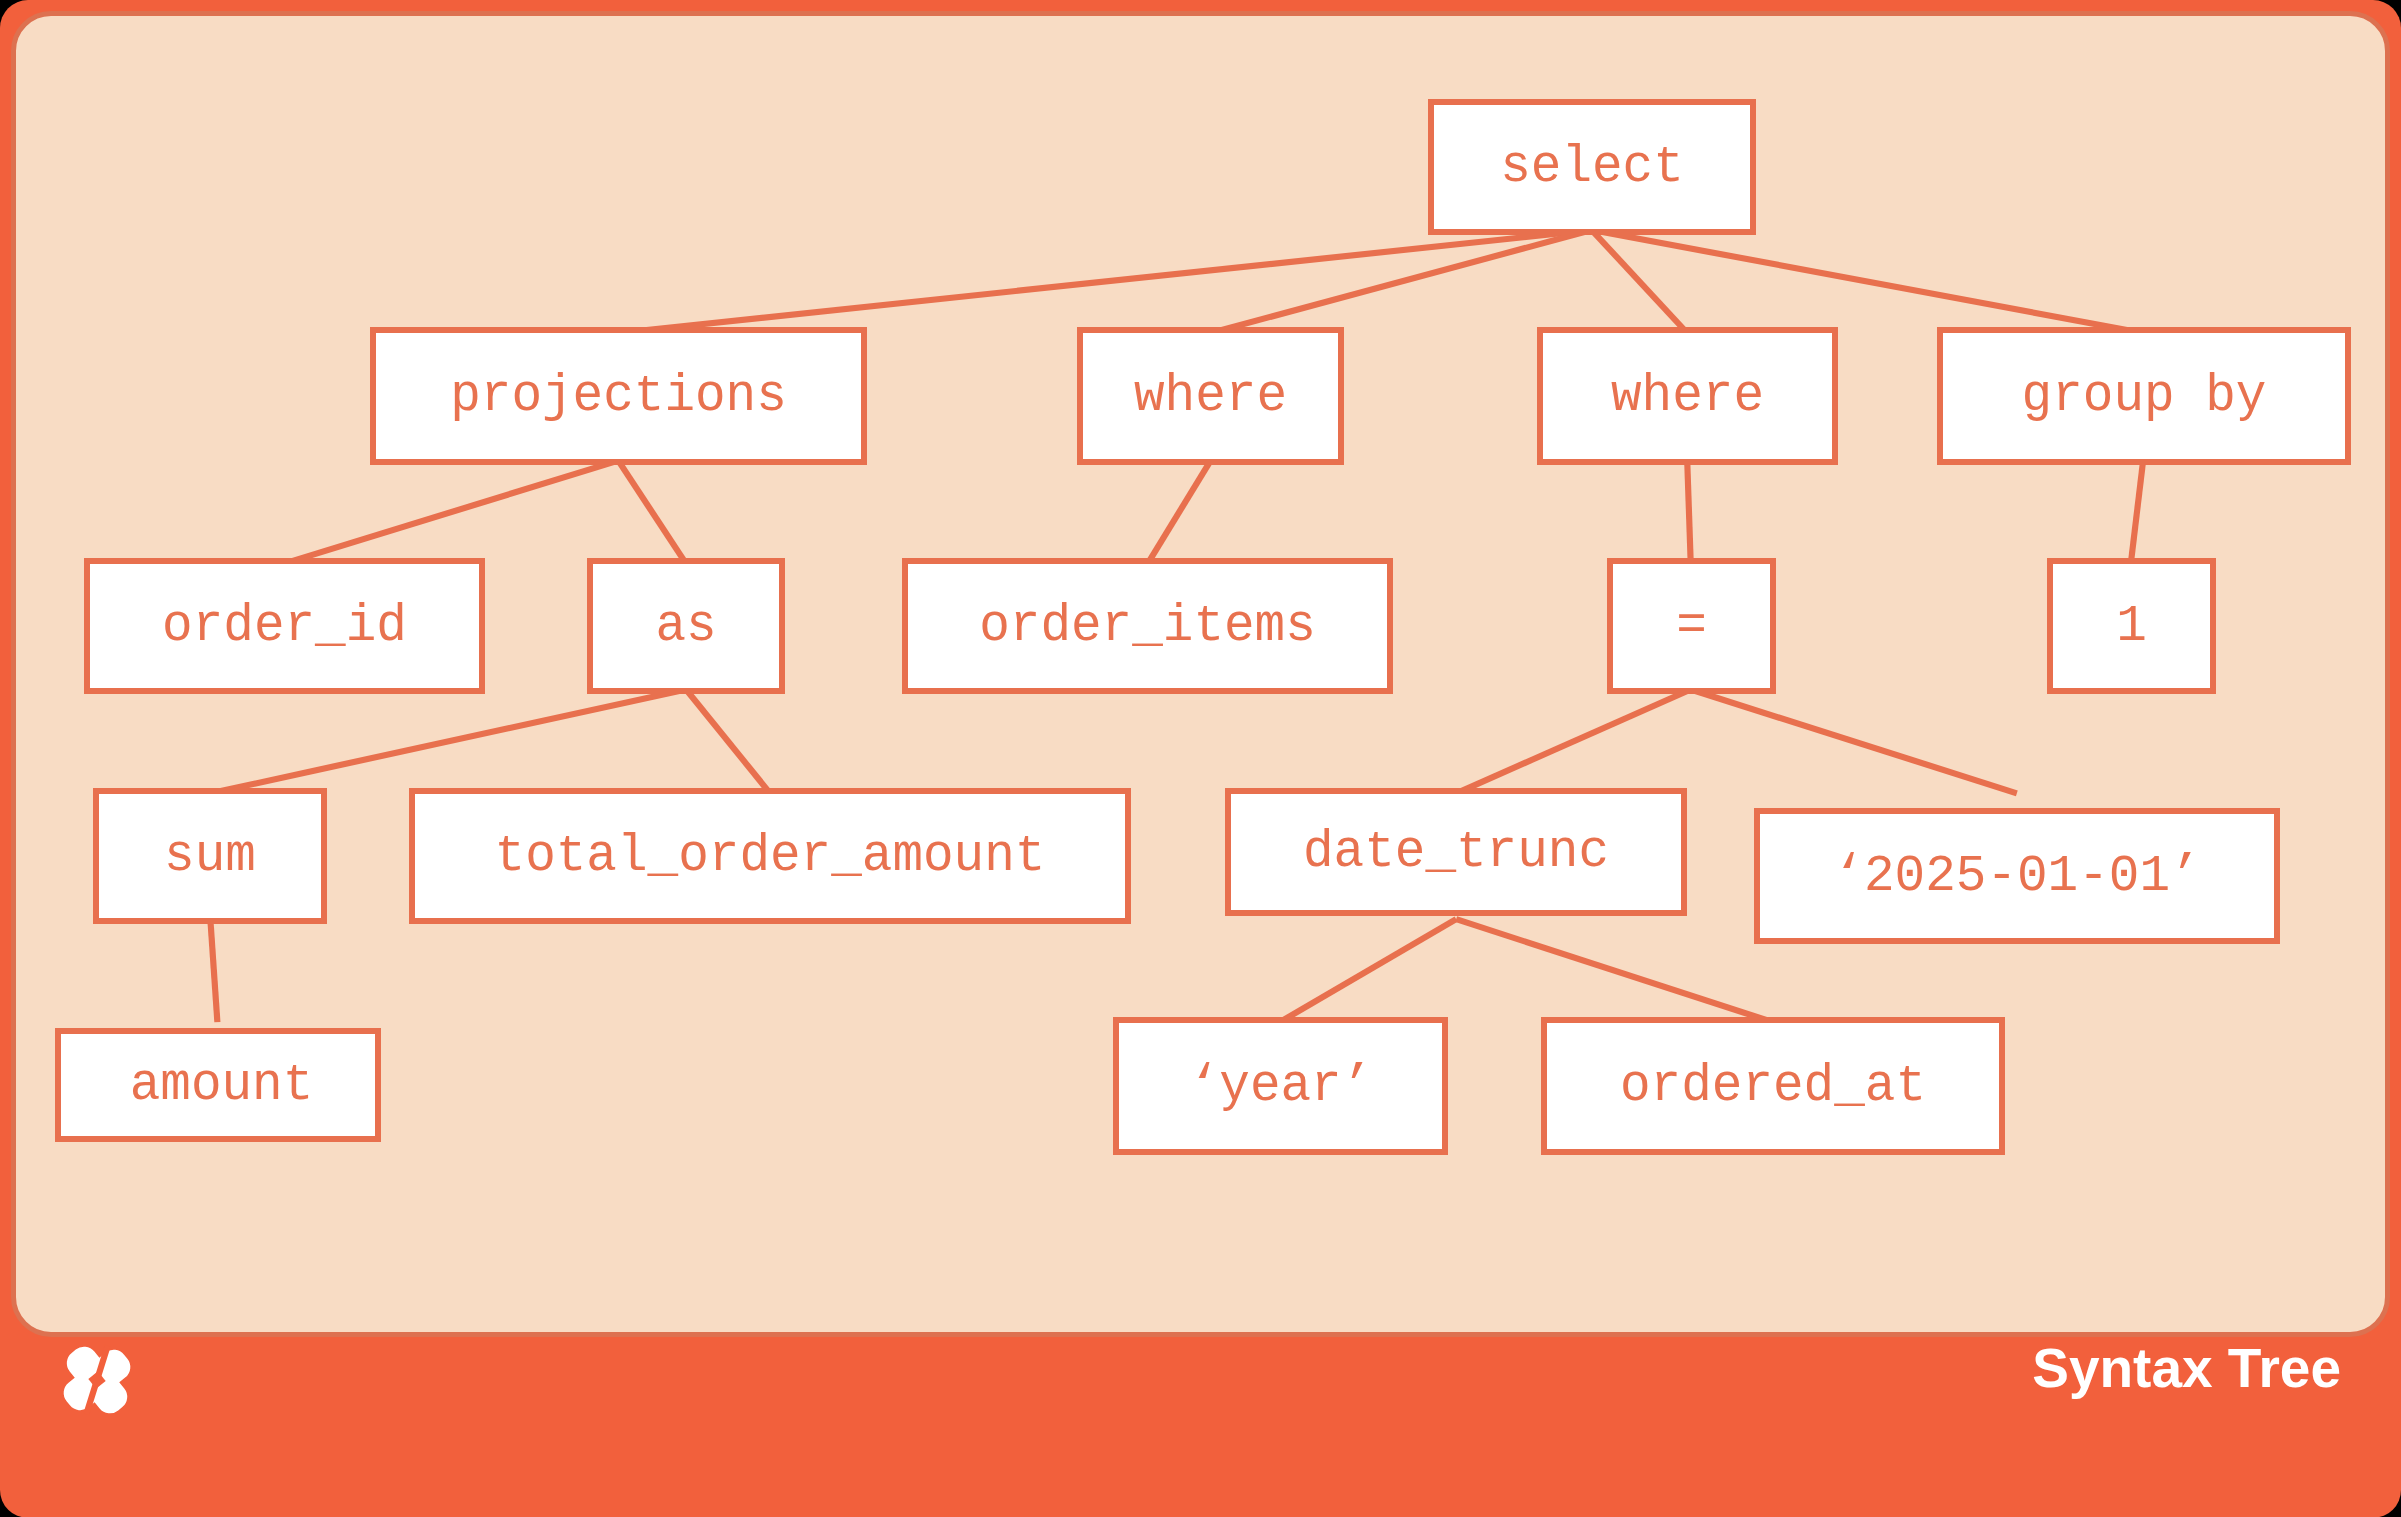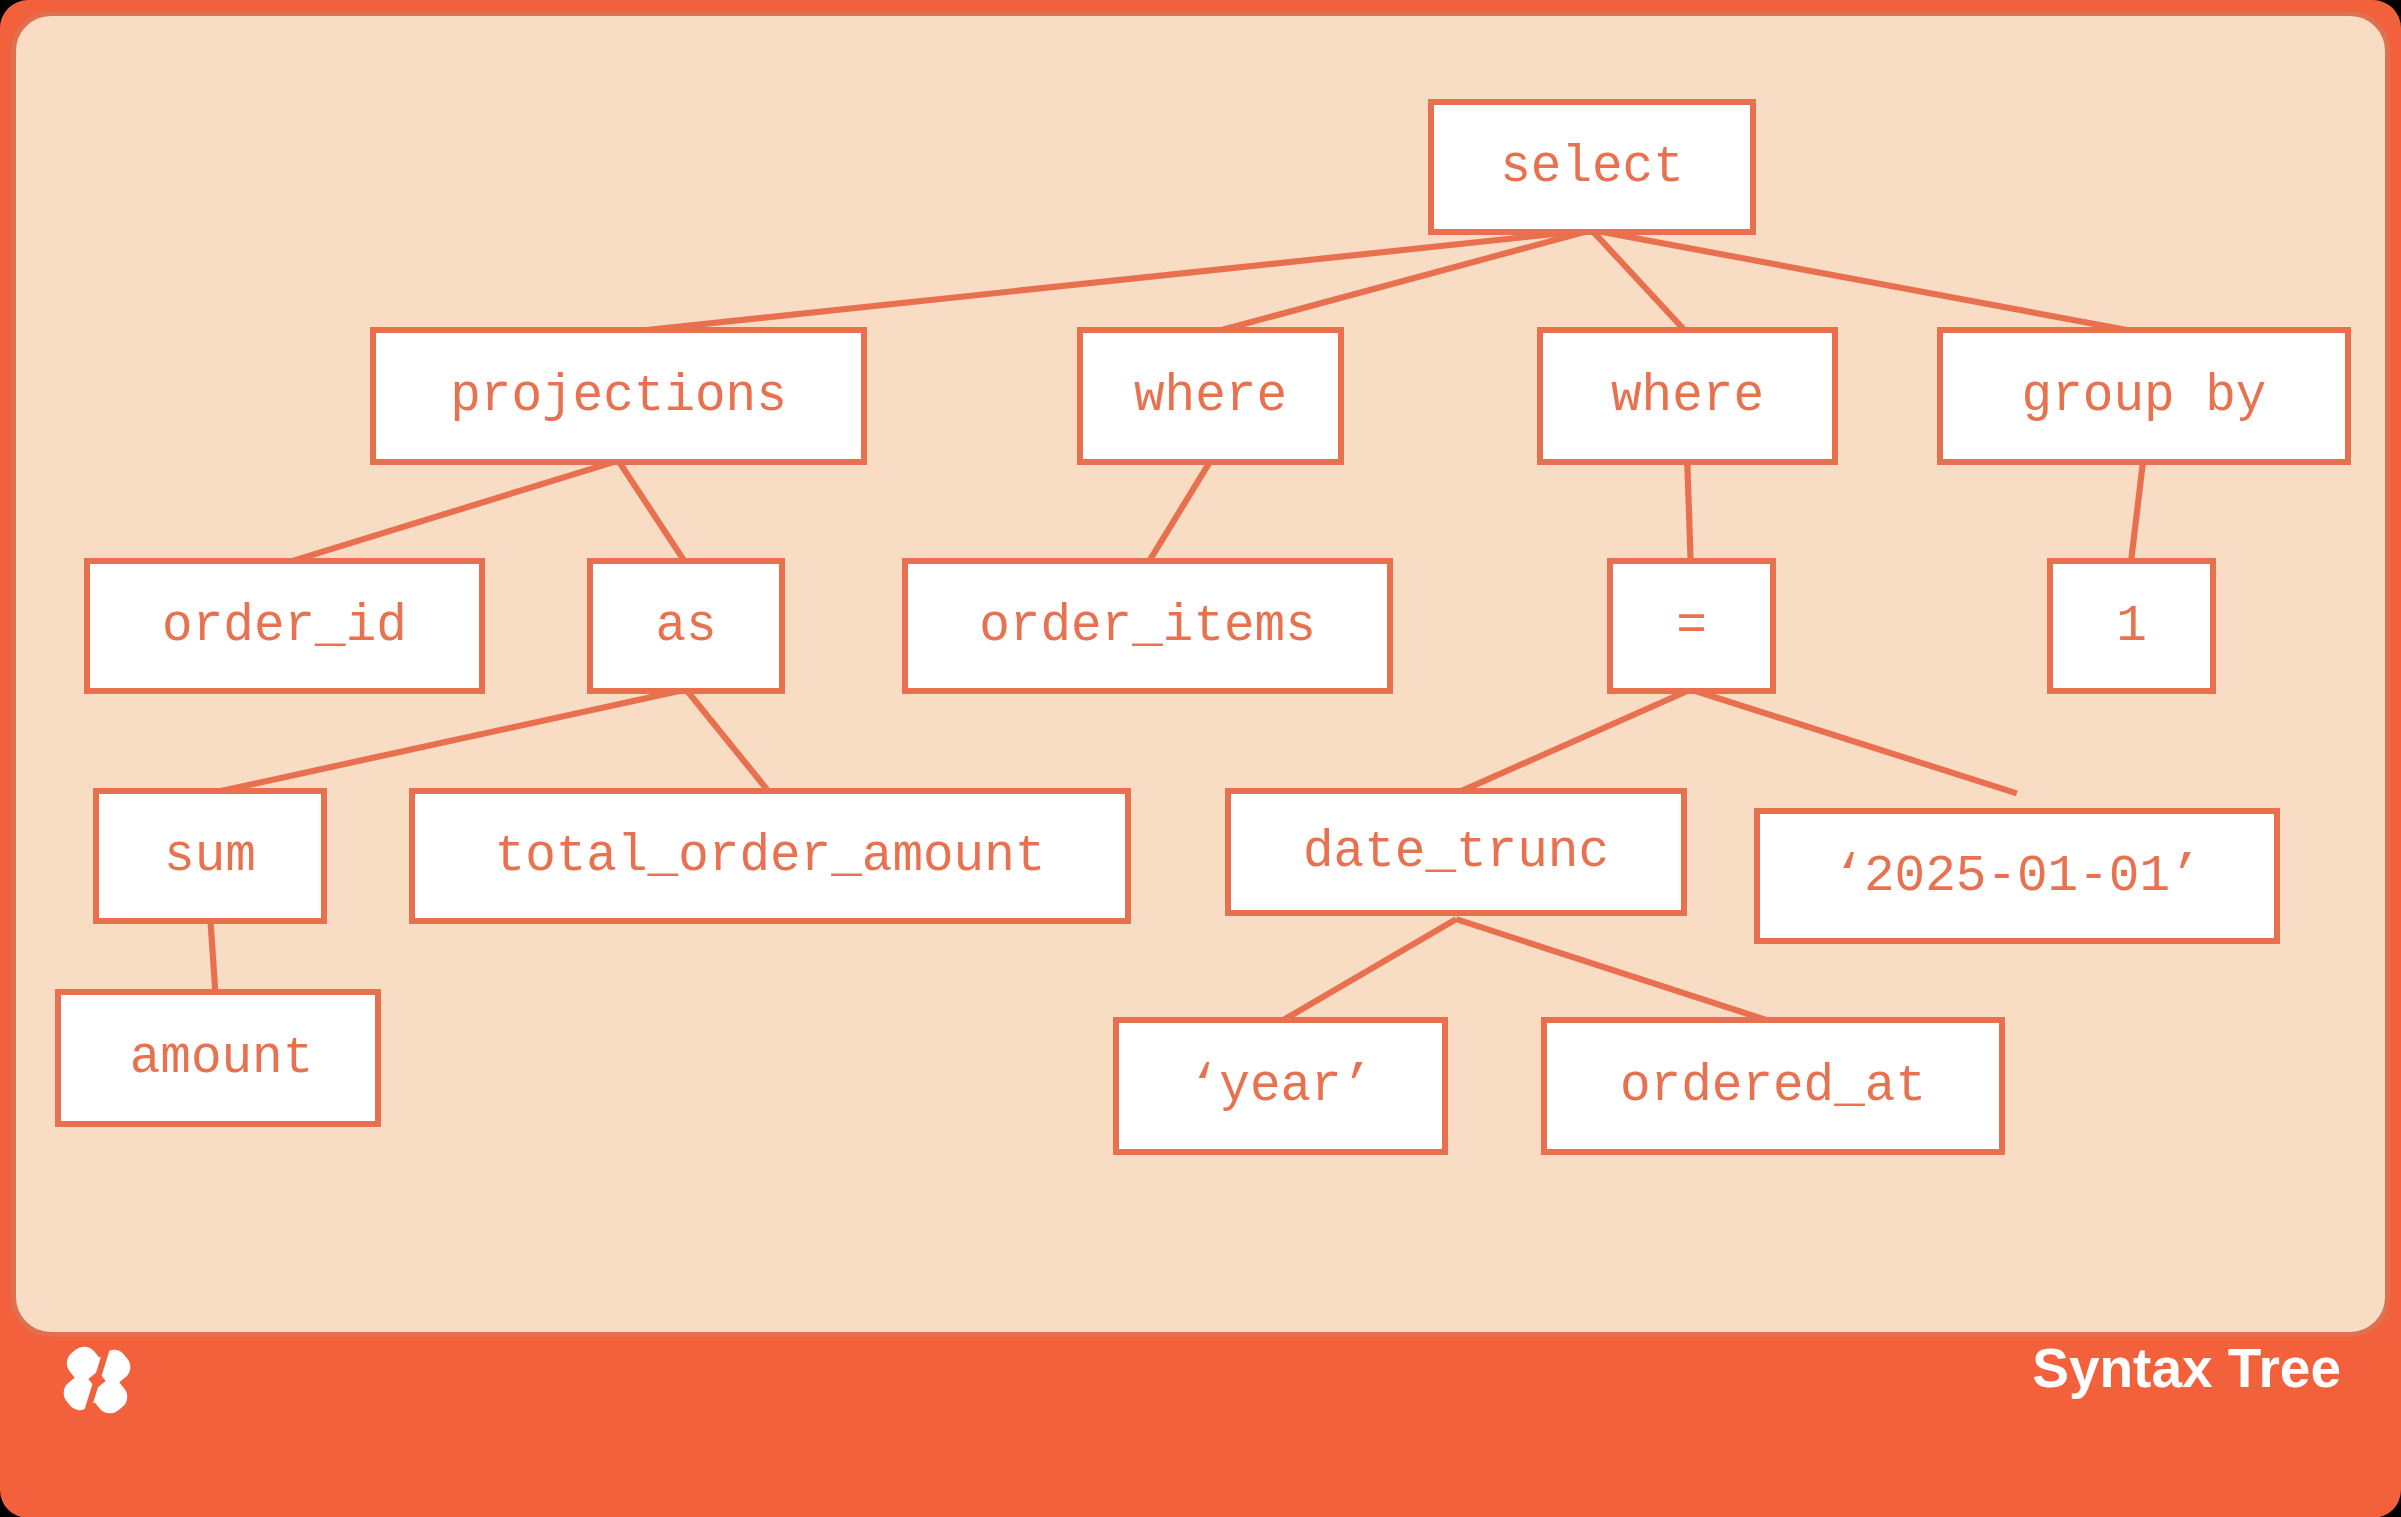--- a/index.html
+++ b/index.html
@@ -102,21 +102,21 @@
       <div class="node" style="left: 1937px; top: 327px; width: 414px; height: 138px;">group by</div>
       <div class="node" style="left: 84px; top: 558px; width: 401px; height: 136px;">order_id</div>
       <div class="node" style="left: 587px; top: 558px; width: 198px; height: 136px;">as</div>
       <div class="node" style="left: 902px; top: 558px; width: 491px; height: 136px;">order_items</div>
       <div class="node" style="left: 1607px; top: 558px; width: 169px; height: 136px;">=</div>
       <div class="node" style="left: 2047px; top: 558px; width: 169px; height: 136px;">1</div>
       <div class="node" style="left: 93px; top: 788px; width: 234px; height: 136px;">sum</div>
       <div class="node" style="left: 409px; top: 788px; width: 722px; height: 136px;">total_order_amount</div>
       <div class="node" style="left: 1225px; top: 788px; width: 462px; height: 128px;">date_trunc</div>
       <div class="node" style="left: 1754px; top: 788px; width: 526px; height: 136px; margin-top: 20px;">‘2025-01-01’</div>
-      <div class="node" style="left: 55px; top: 989px; width: 326px; height: 138px; padding-left: 7px;">amount</div>
+      <div class="node" style="left: 55px; top: 1028px; width: 326px; height: 114px; padding-left: 7px;">amount</div>
       <div class="node" style="left: 1113px; top: 1017px; width: 335px; height: 138px;">‘year’</div>
       <div class="node" style="left: 1541px; top: 1017px; width: 464px; height: 138px;">ordered_at</div>
     </div>
 
   <div class="footer">
     <svg class="brand-logo" viewBox="0 0 100 100" xmlns="http://www.w3.org/2000/svg">
       <g transform="rotate(6 50 50)">
         <rect x="8" y="32" width="84" height="36" rx="15" fill="#FFFFFF" transform="rotate(45 50 50)"></rect>
         <rect x="8" y="32" width="84" height="36" rx="15" fill="#FFFFFF" transform="rotate(-45 50 50)"></rect>
         <line x1="58" y1="10" x2="50" y2="50" stroke="#F2603C" stroke-width="7"></line>

